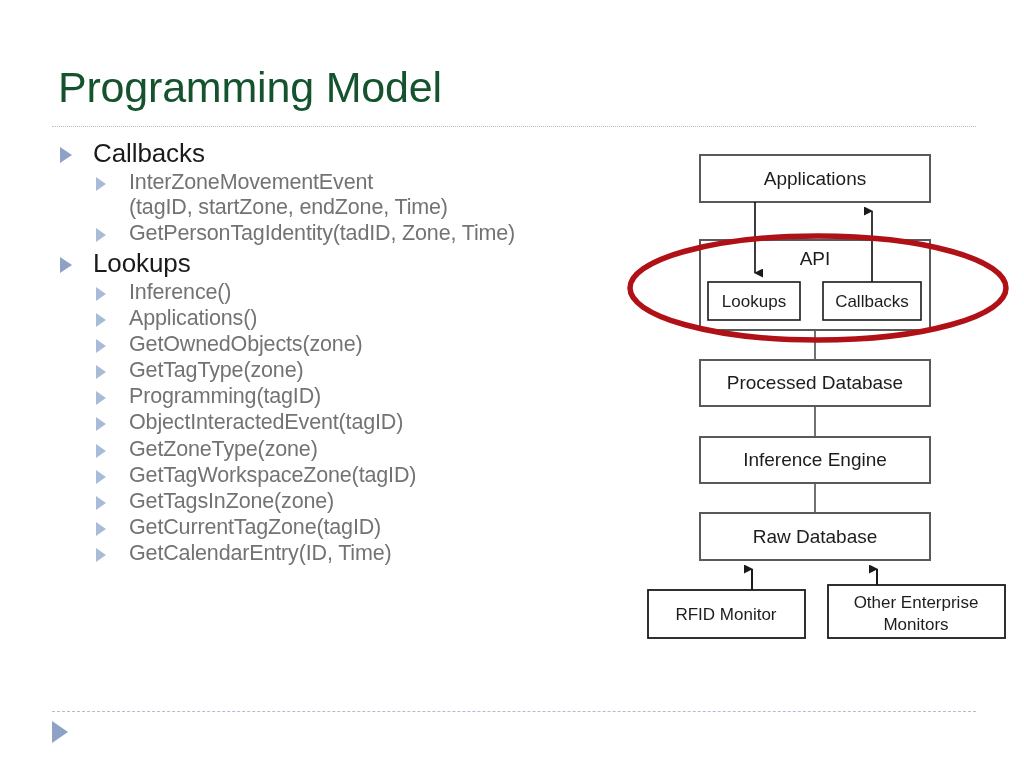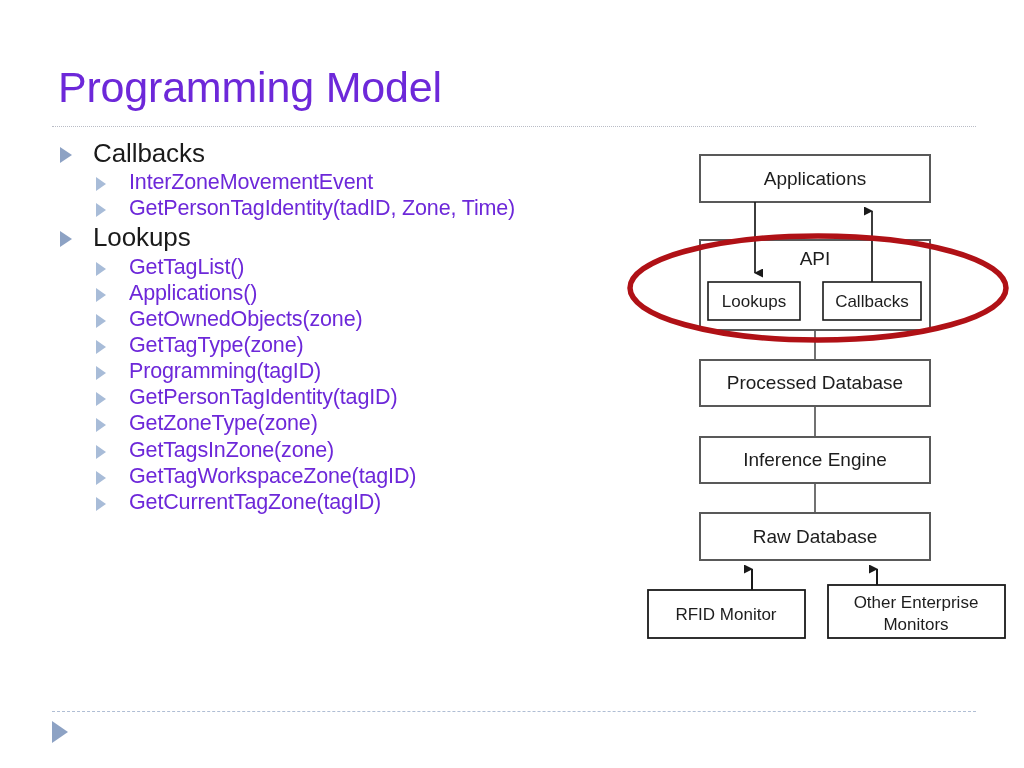--- a/index.html
+++ b/index.html
@@ -22,21 +22,21 @@
     height: 768px;
   }
 
   
   .slide-title {
     position: absolute;
     left: 58px;
     top: 64px;
     font-size: 43px;
     font-weight: 400;
-    color: #6d28d9;
+    color: #14532d;
     letter-spacing: -0.2px;
     line-height: 1.1;
     white-space: nowrap;
   }
 
   .title-rule {
     position: absolute;
     left: 52px;
     top: 126px;
     width: 924px;
@@ -68,21 +68,21 @@
     color: #1a1a1a;
     line-height: 1.16;
     margin: 0 0 2px 0;
     letter-spacing: -0.1px;
   }
 
   .lvl2 {
     position: relative;
     padding-left: 77px;
     font-size: 21.5px;
-    color: #6d28d9;
+    color: #737373;
     line-height: 1.17;
     margin: 0 0 1px 0;
     letter-spacing: -0.15px;
   }
 
   
   .tri {
     position: absolute;
     width: 0;
     height: 0;
@@ -152,35 +152,36 @@
   <div class="body-col">
 
     <div class="lvl1">
       <span class="tri"></span>
       <span>Callbacks</span>
     </div>
 
     <div class="lvl2">
       <span class="tri"></span>
       <span class="wrap-line">InterZoneMovementEvent</span>
+      <span class="wrap-line">(tagID, startZone, endZone, Time)</span>
     </div>
 
     <div class="lvl2">
       <span class="tri"></span>
       <span>GetPersonTagIdentity(tadID, Zone, Time)</span>
     </div>
 
     <div class="lvl1">
       <span class="tri"></span>
       <span>Lookups</span>
     </div>
 
     <div class="lvl2">
       <span class="tri"></span>
-      <span>GetTagList()</span>
+      <span>Inference()</span>
     </div>
 
     <div class="lvl2">
       <span class="tri"></span>
       <span>Applications()</span>
     </div>
 
     <div class="lvl2">
       <span class="tri"></span>
       <span>GetOwnedObjects(zone)</span>
@@ -191,43 +192,47 @@
       <span>GetTagType(zone)</span>
     </div>
 
     <div class="lvl2">
       <span class="tri"></span>
       <span>Programming(tagID)</span>
     </div>
 
     <div class="lvl2">
       <span class="tri"></span>
-      <span>GetPersonTagIdentity(tagID)</span>
+      <span>ObjectInteractedEvent(tagID)</span>
     </div>
 
     <div class="lvl2">
       <span class="tri"></span>
       <span>GetZoneType(zone)</span>
     </div>
 
     <div class="lvl2">
       <span class="tri"></span>
+      <span>GetTagWorkspaceZone(tagID)</span>
+    </div>
+
+    <div class="lvl2">
+      <span class="tri"></span>
       <span>GetTagsInZone(zone)</span>
     </div>
 
     <div class="lvl2">
       <span class="tri"></span>
-      <span>GetTagWorkspaceZone(tagID)</span>
-    </div>
-
-    <div class="lvl2">
-      <span class="tri"></span>
       <span>GetCurrentTagZone(tagID)</span>
     </div>
 
+    <div class="lvl2">
+      <span class="tri"></span>
+      <span>GetCalendarEntry(ID, Time)</span>
+    </div>
 
   </div>
 
   <div class="bottom-rule"></div>
   <div class="bottom-bullet"></div>
 
   <div class="diagram">
     <svg width="424" height="520" viewBox="0 0 424 520" xmlns="http://www.w3.org/2000/svg">
       <defs>
         <marker id="arrowDown" markerWidth="9" markerHeight="9" refX="4.5" refY="8" orient="auto" markerUnits="userSpaceOnUse">

